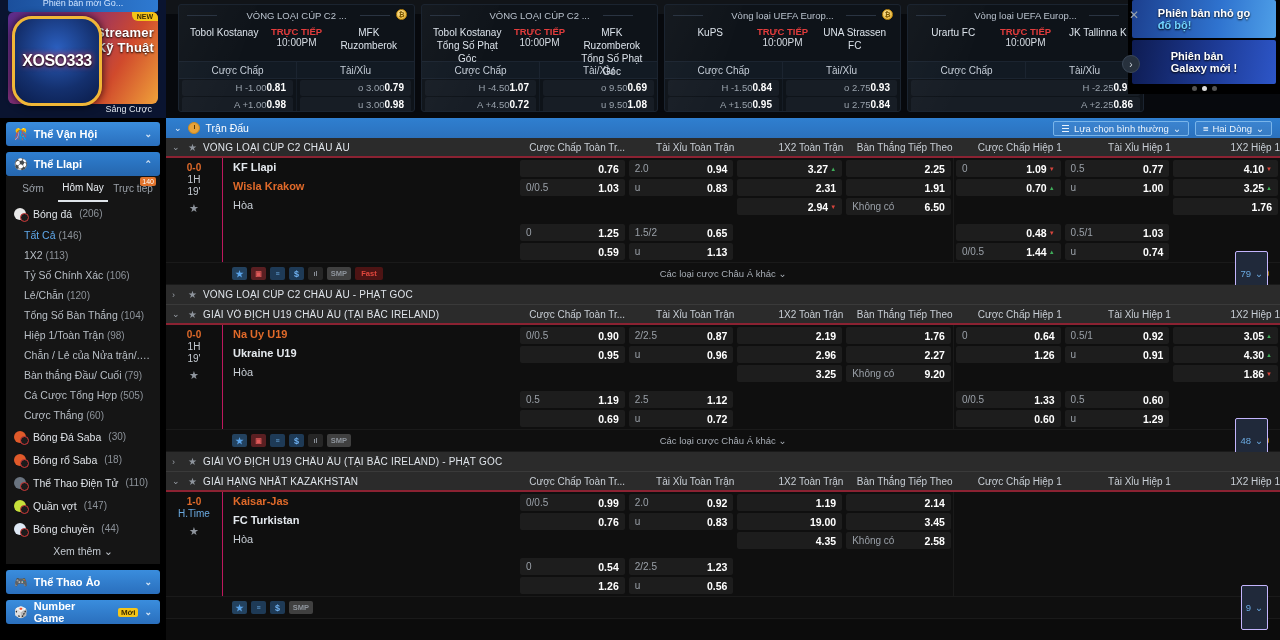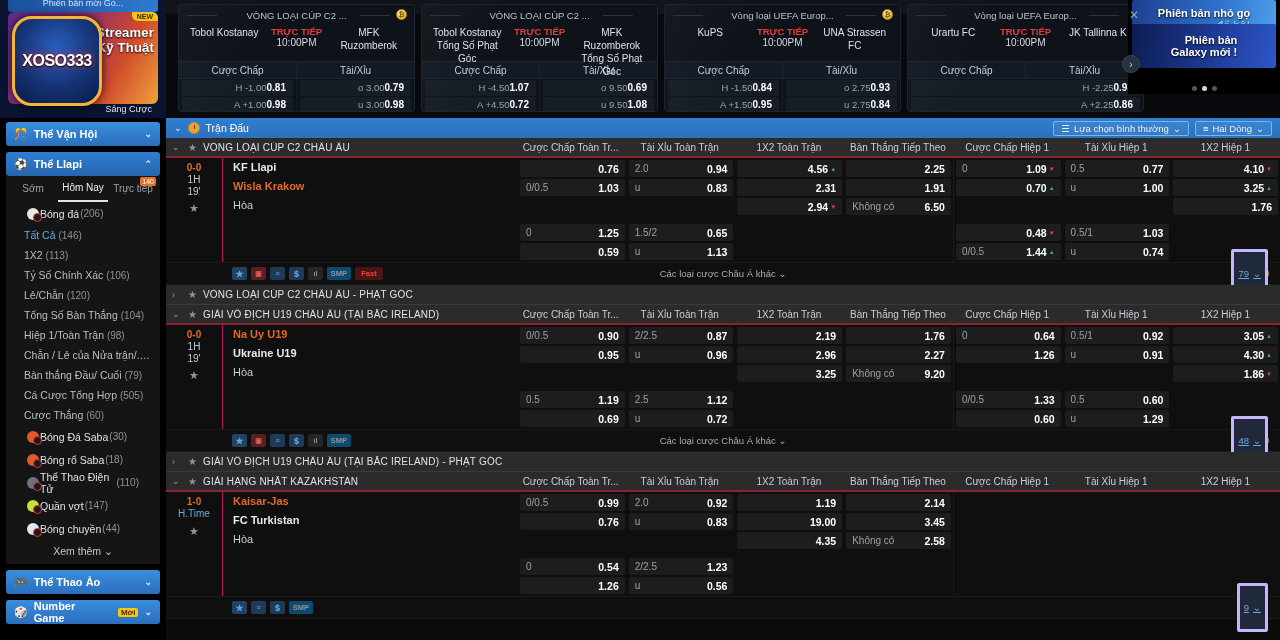--- a/index.html
+++ b/index.html
@@ -74,21 +74,21 @@
   .sb-tab{
     flex:1; text-align:center; font-size:10px; color:#9aa0a8;
     line-height:24px; cursor:pointer; position:relative;
   }
   .sb-tab.sel{ color:#e9edf2; border-bottom:2px solid #dfe4ea; }
   .sb-badge{
     position:absolute; right:2px; top:0px; background:#e2732b; color:#fff;
     font-size:7px; border-radius:2px; padding:0 2px; line-height:9px;
   }
   .sb-sport{
-    display:flex; align-items:center; gap:1px; padding:0 21px; height:23px;
+    display:flex; align-items:center; gap:7px; padding:0 8px; height:23px;
     color:#dfe3e8; font-size:10.5px; cursor:pointer;
   }
   .ball{
     width:12px; height:12px; border-radius:50%; flex:0 0 12px; position:relative;
     display:inline-block;
   }
   .ball::after{
     content:""; position:absolute; right:-3px; bottom:-2px; width:7px; height:7px;
     border-radius:50%; background:#1b1b1b; border:1.5px solid #d03a3a;
   }
@@ -221,21 +221,21 @@
   }
   .league.collapsed{ border-bottom:1px solid #3a3a3a; }
   .lg-chev{ color:#9aa0a8; font-size:9px; width:10px; cursor:pointer; }
   .star{ color:#8e949c; font-size:10px; cursor:pointer; }
   .lg-name{
     color:#dfe4ea; font-size:10px; letter-spacing:.2px; white-space:nowrap;
     overflow:hidden; text-overflow:ellipsis; max-width:330px;
   }
   .lg-cols{ position:absolute; left:350px; right:0; top:0; height:20px; display:flex; }
   .lg-col{
-    flex:1; text-align:center; line-height:20px; color:#c8ced5; font-size:10px;
+    flex:1; text-align:right; line-height:20px; color:#c8ced5; font-size:10px;
     white-space:nowrap; overflow:hidden;
   }
 
   .match{ display:flex; position:relative; background:#0f0f0f; }
   .m-status{
     width:56px; padding-top:4px; text-align:center; flex:0 0 56px;
   }
   .m-score{ color:#e06a2a; font-size:10px; font-weight:bold; }
   .m-half{ color:#c6ccd3; font-size:10px; line-height:13px; }
   .m-half.blue{ color:#6aa9e0; }
@@ -271,45 +271,45 @@
     width:15px; height:13px; border-radius:2px; margin-right:4px;
     font-size:7px; font-weight:bold; display:flex; align-items:center;
     justify-content:center; cursor:pointer;
   }
   .fic.star{ background:#23425f; color:#5ba3e8; font-size:9px; }
   .fic.tv  { background:#5a1f22; color:#e05a5a; }
   .fic.list{ background:#1e3a56; color:#6aa9e0; }
   .fic.coin{ background:radial-gradient(circle at 35% 30%,#ffe69a,#e0a820); color:#7a5500; border-radius:50%; width:13px;}
   .fic.dollar{ background:#1e3a56; color:#6fb0ef; font-size:9px; }
   .fic.stats{ background:#262626; color:#8e949c; }
-  .fic.smp{ background:#0c4a6e; color:#8e949c; width:24px; font-size:7.5px; }
+  .fic.smp{ background:#404040; color:#8e949c; width:24px; font-size:7.5px; }
   .fic.fast{ background:#4d1414; color:#e2473d; width:28px; font-size:7.5px; }
   .more-asian{
     position:absolute; left:50%; transform:translateX(-50%);
     color:#a8aeb6; font-size:9.5px; cursor:pointer;
   }
   .cnt-pill{
-    position:absolute; right:12px; background:#20293a; border:3px solid #c4b5fd;
+    position:absolute; right:12px; background:#20293a; border:1px solid #c4b5fd;
     color:#6aa9e0; font-size:9.5px; border-radius:2px; padding:16px 4px;
-    display:flex; gap:4px; align-items:center; cursor:pointer;text-decoration:underline;
+    display:flex; gap:4px; align-items:center; cursor:pointer;
   }
   .mdiv{ height:1px; background:#1a1a1a; }
 
   
   #rightrail{
     position:absolute; right:0; top:0; width:152px; height:94px; overflow:hidden;
     background:#000;
   }
   .rb{
     position:absolute; left:4px; width:144px; border-radius:2px; overflow:hidden;
     display:flex; align-items:center; justify-content:center;
   }
   .rb1{ top:0; height:38px; background:linear-gradient(100deg,#1c3f8e,#2f73cf 60%,#4fa0e8); }
-  .rb2{ top:24px; height:44px; background:linear-gradient(100deg,#0e1c52,#1d3a94 55%,#2d56c8); }
-  .rb-txt{ color:#fff; font-size:11px; font-weight:bold; text-shadow:0 1px 2px #000; text-align:right; line-height:1.1; }
+  .rb2{ top:40px; height:44px; background:linear-gradient(100deg,#0e1c52,#1d3a94 55%,#2d56c8); }
+  .rb-txt{ color:#fff; font-size:11px; font-weight:bold; text-shadow:0 1px 2px #000; text-align:left; line-height:1.1; }
   .rb-txt .hl{ color:#6fd2ff; }
   .dots{ position:absolute; left:0; right:0; top:86px; display:flex; gap:5px; justify-content:center; }
   .dot{ width:5px; height:5px; border-radius:50%; background:#555; }
   .dot.on{ background:#ddd; }
 </style>
 </head>
 <body>
 
 <div id="sidebar">
 
@@ -679,21 +679,21 @@
               <div class="cell">
                 <span class="hc">u</span>
                 <span class="od">1.13</span>
               </div>
             </div>
         </div>
 
         <div class="og">
           <div class="orow">
               <div class="cell up">
-                <span class="od">4.56</span>
+                <span class="od">3.27</span>
               </div>
             </div>
           <div class="orow">
               <div class="cell">
                 <span class="od">2.31</span>
               </div>
             </div>
           <div class="orow">
               <div class="cell dn">
                 <span class="od">2.94</span>

